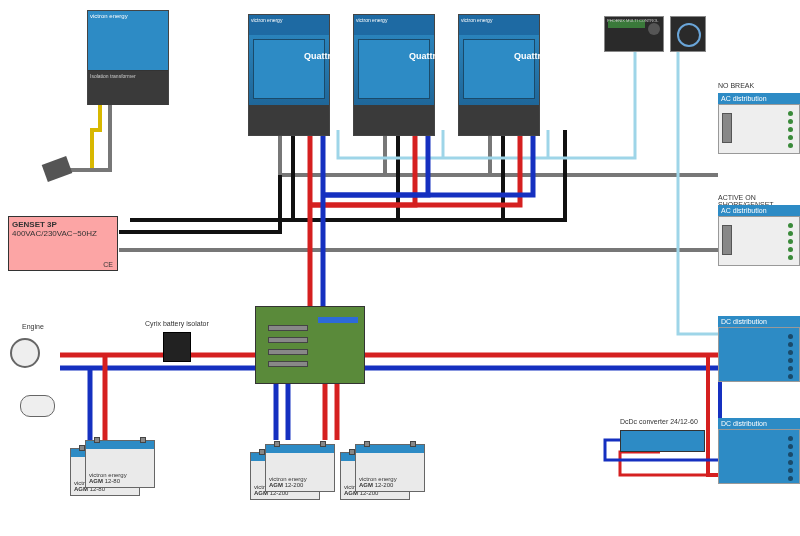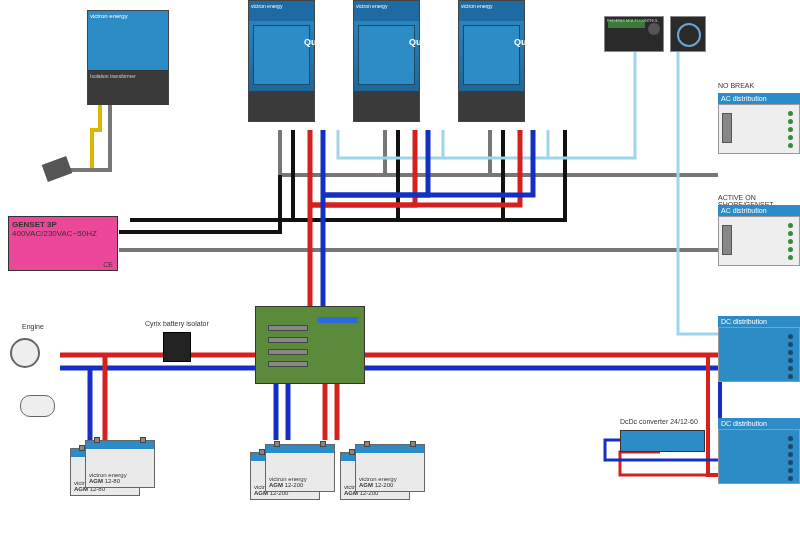--- a/index.html
+++ b/index.html
@@ -8,32 +8,32 @@
   .device { position: absolute; border: 1px solid #444; font-size: 7px; color: #fff; }
   .victron-blue { background: linear-gradient(180deg,#2d8bc5,#1a5a8a); }
 
   
   .transformer { left: 87px; top: 10px; width: 82px; height: 95px; }
   .transformer .top { height: 60px; background:#2d8bc5; border-bottom:1px solid #333;}
   .transformer .bottom { height: 34px; background:#3a3a3a; font-size:5px; color:#ccc; padding:2px;}
   .transformer .brand { font-size:6px; color:#fff; padding:2px; }
 
   
-  .quattro { width: 67px; height: 122px; top: 0; }
+  .quattro { width: 82px; height: 122px; top: 14px; }
   .quattro .top { height:20px; background:#1e6aa3; font-size:5px; padding:2px;}
   .quattro .screen { height:60px; background:#2d8bc5; margin:4px; border:1px solid #1a4a6a;}
   .quattro .label { position:absolute; top:36px; left:55px; font-size:9px; font-weight:bold;}
   .quattro .bottom { position:absolute; bottom:0; width:100%; height:30px; background:#3a3a3a;}
 
   
   .panel { position:absolute; background:#f0f0f0; border:1px solid #888; }
   .panel-dark { background:#2a2a2a; }
 
   
-  .genset { position:absolute; left:8px; top:216px; width:110px; height:55px; border:1px solid #333; background:#ec4899; font-size:8px; color:#333; padding:3px;}
+  .genset { position:absolute; left:8px; top:216px; width:110px; height:55px; border:1px solid #333; background:#fca5a5; font-size:8px; color:#333; padding:3px;}
 
   
   .distbox { position:absolute; width:82px; }
   .distbox .hdr { background:#2d8bc5; color:#fff; font-size:7px; padding:2px 3px; }
   .distbox .body { background:#eee; border:1px solid #999; height:50px; position:relative;}
   .distbox .breaker { position:absolute; left:3px; top:8px; width:10px; height:30px; background:#888; border:1px solid #555;}
   .distbox .dot { width:5px; height:5px; background:#3a8a3a; border-radius:50%; position:absolute; right:6px;}
 
   .dcbox .body { background:#2d8bc5; height:55px;}
   .dcbox .dot { background:#1a4a6a; border-radius:50%; width:5px; height:5px; position:absolute; right:6px;}

